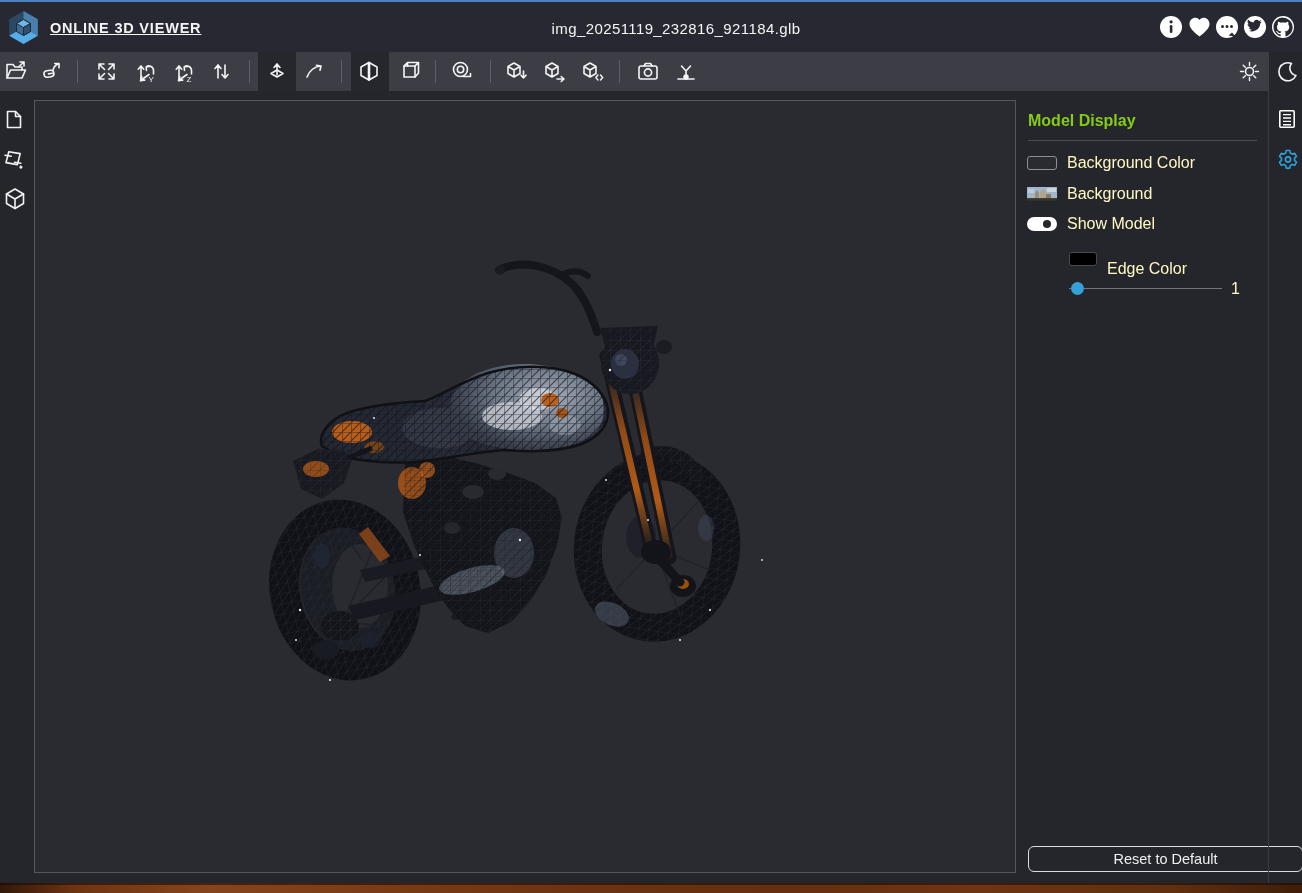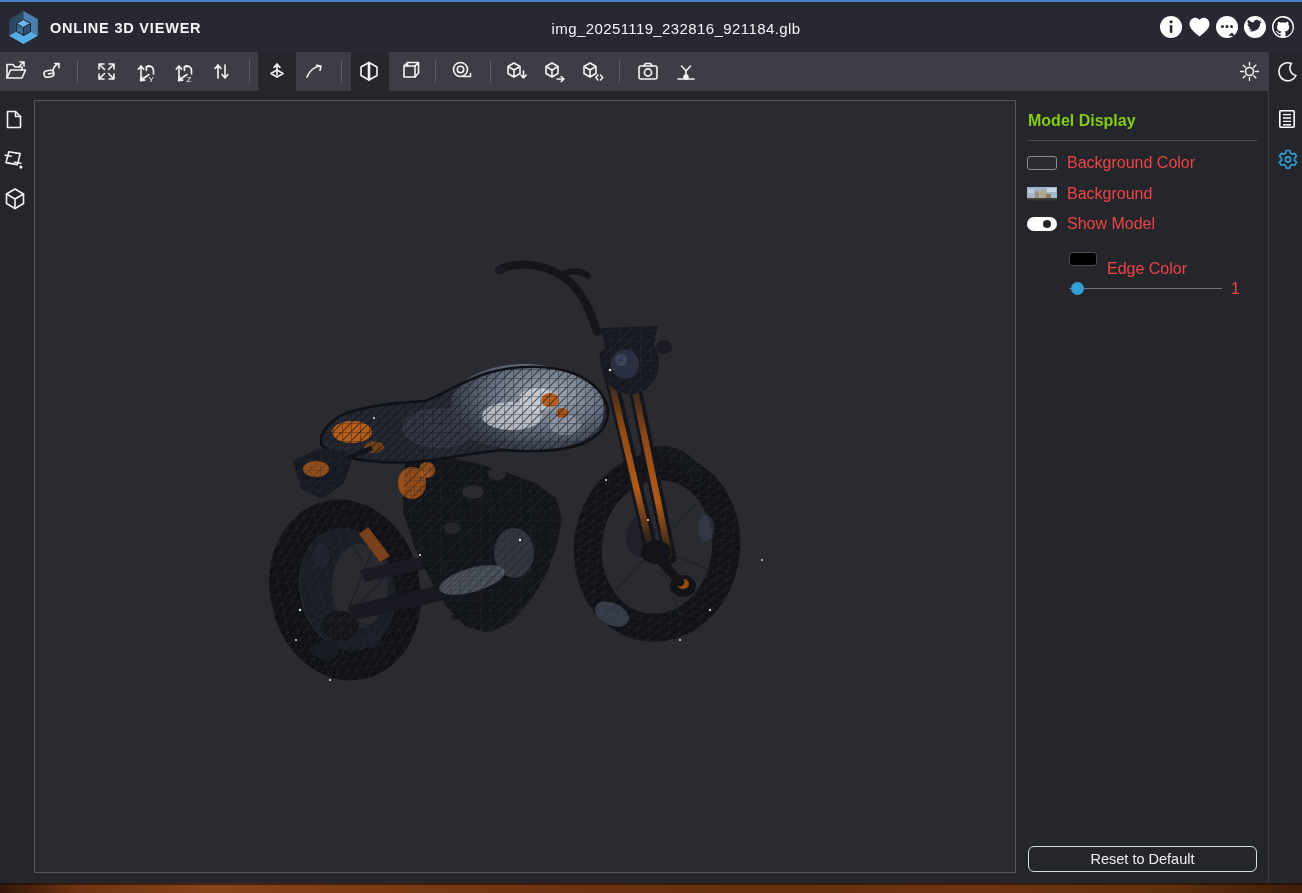--- a/index.html
+++ b/index.html
@@ -3,27 +3,27 @@
 <meta charset="utf-8">
 <style>
   * { margin:0; padding:0; box-sizing:border-box; }
   html,body { width:1302px; height:893px; overflow:hidden; }
   body { background:#25262c; font-family:"Liberation Sans", sans-serif; position:relative; }
   .abs { position:absolute; }
   #topline { left:0; top:0; width:1302px; height:2px; background:#4e80c4; }
   #header { left:0; top:2px; width:1302px; height:50px; background:#272831; }
   #toolbar { left:0; top:52px; width:1269px; height:39px; background:#3d3e45; }
   .tsep { position:absolute; top:60px; width:1px; height:23px; background:#5d5e66; }
-  #brand { left:50px; top:20px; color:#f4f4f6; font-size:14.5px; font-weight:bold; letter-spacing:0.8px; }
+  #brand { left:50px; top:20px; color:#f4f4f6; font-size:14.5px; font-weight:bold; letter-spacing:0.8px;text-decoration:underline; }
   #fname { left:25px; top:20px; width:1302px; text-align:center; color:#f4f4f6; font-size:15px; letter-spacing:0.4px; }
   #canvas { left:34px; top:100px; width:982px; height:773px; background:#2a2b30; border:1px solid #56575c; }
-  .label { color:#ef4444; font-size:16px; }
+  .label { color:#fef9c3; font-size:16px; }
   #panel-title { left:1028px; top:112px; color:#84cc16; font-size:16px; font-weight:bold; }
   #panel-sep { left:1028px; top:140px; width:229px; height:1px; background:#4a4b52; }
-  #resetbtn { left:1028px; top:846px; width:229px; height:26px; border:1px solid #d7dde2; border-radius:6px; color:#eef0f2; font-size:14.5px; text-align:center; line-height:24px; }
+  #resetbtn { left:1028px; top:846px; width:275px; height:26px; border:1px solid #d7dde2; border-radius:6px; color:#eef0f2; font-size:14.5px; text-align:center; line-height:24px; }
   #rstrip-sep { left:1268px; top:91px; width:1px; height:792px; background:#3c3d43; }
   #bottomstrip { left:0; top:883px; width:1302px; height:10px;
     background:linear-gradient(90deg,#33180a 0%,#6f3512 6%,#86441a 16%,#7a3b14 30%,#6b3311 45%,#643010 60%,#6e3512 75%,#60300f 90%,#3f1d09 100%); }
   #bottomstrip:before { content:""; display:block; height:2px; background:rgba(20,8,2,0.55); }
 </style>
 </head>
 <body>
 <div class="abs" id="topline"></div>
 <div class="abs" id="header"></div>
 <div class="abs" id="toolbar"></div>

